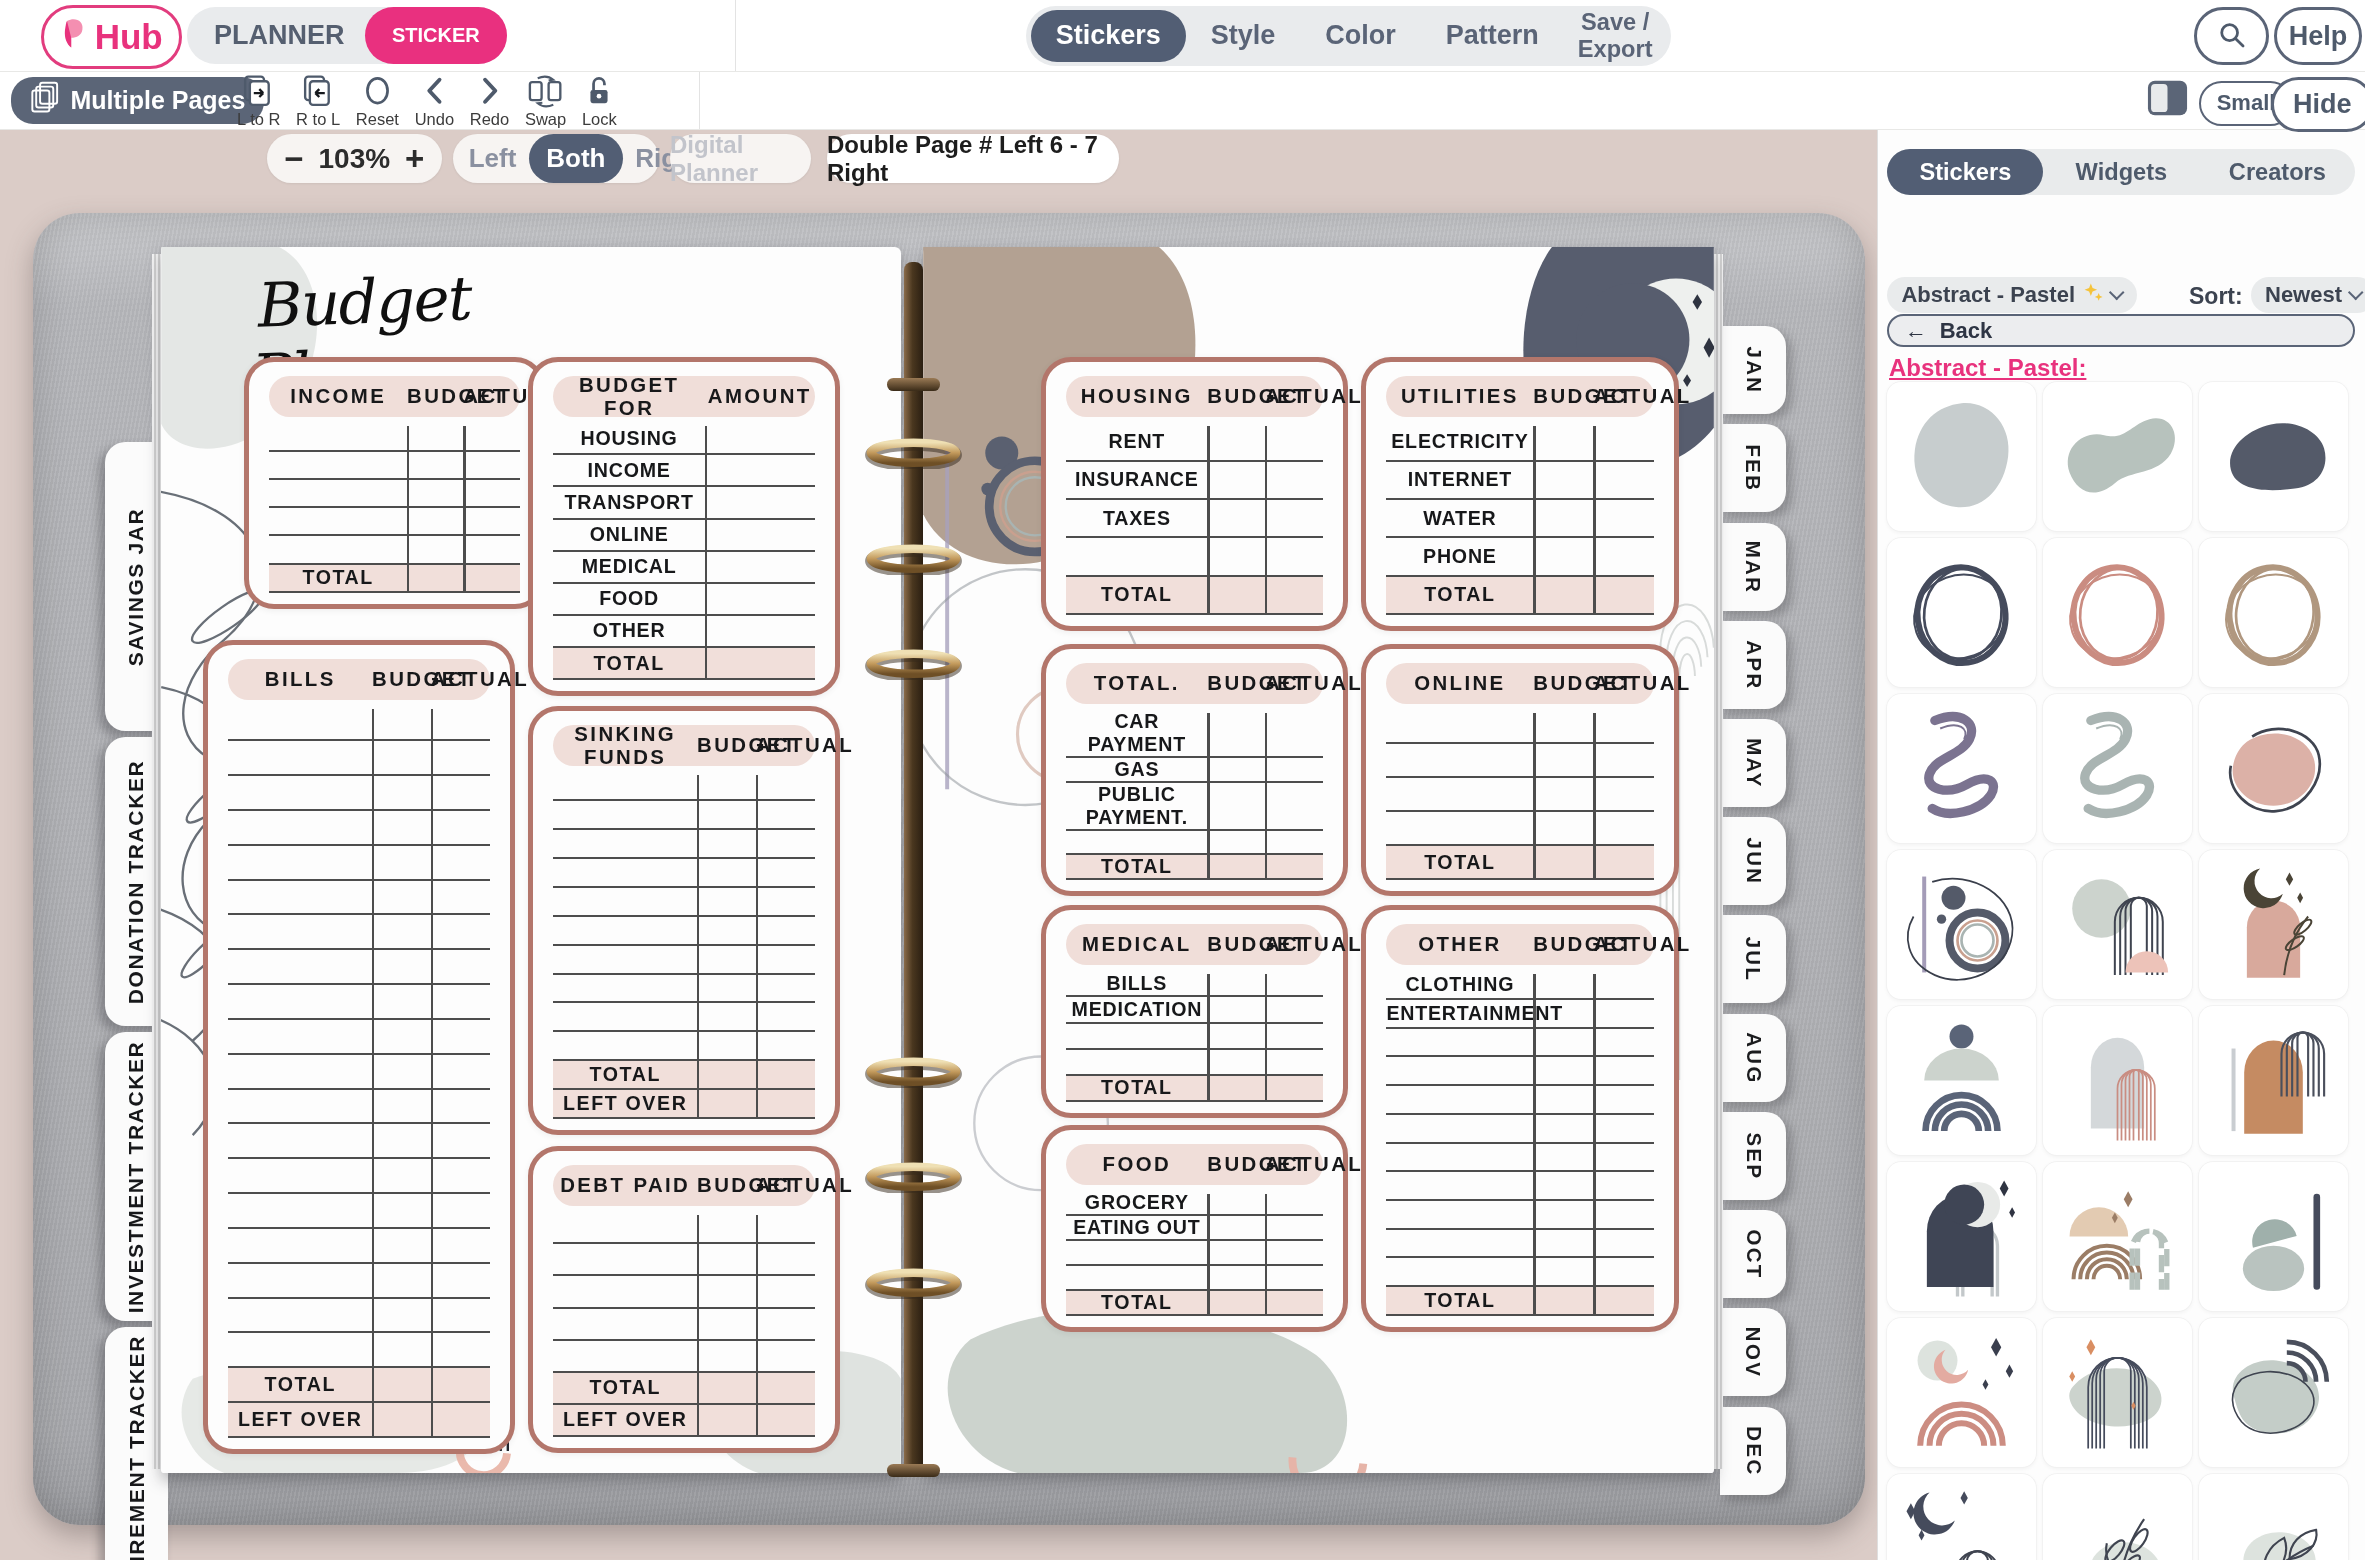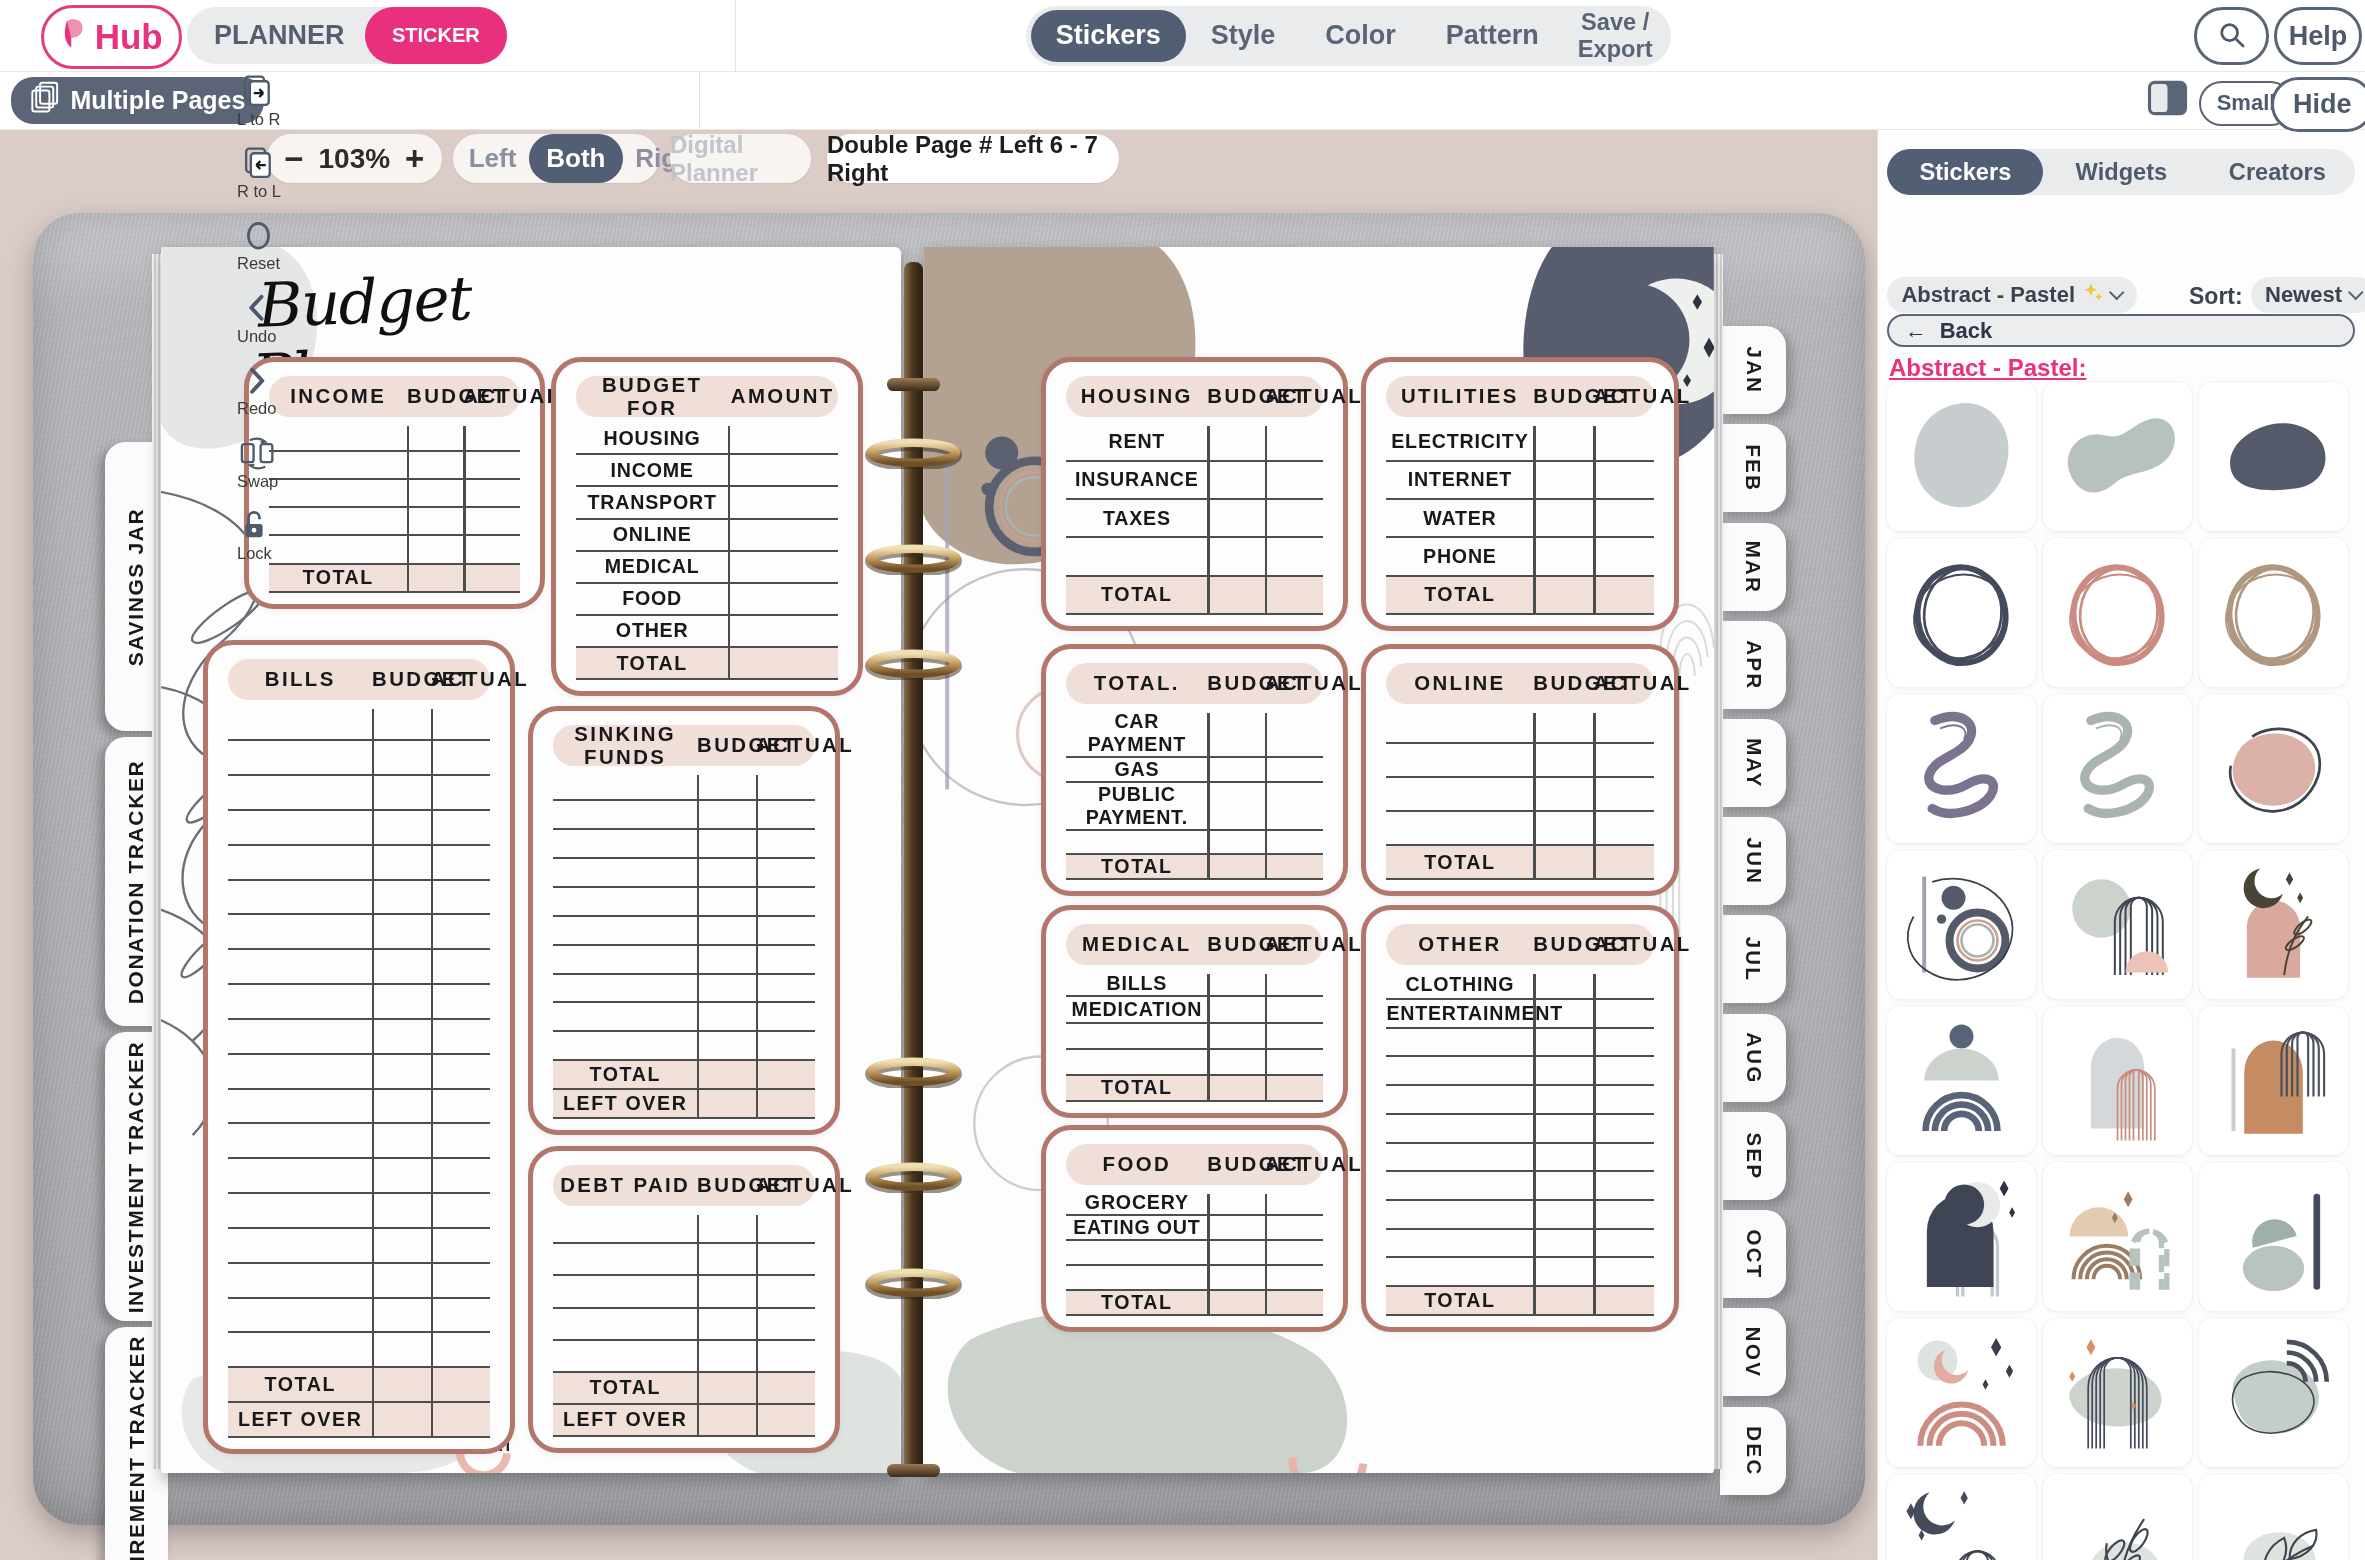--- a/index.html
+++ b/index.html
@@ -22,21 +22,21 @@
   .ct-item.active{background:#525e74;color:#fff;border-radius:30px;height:52px;display:flex;align-items:center;}
   .ct-item.twoline{white-space:pre-line;text-align:center;font-size:23.6px;line-height:27px;padding:0 14px;}
   .pillbtn{border:3.1px solid #5a6477;border-radius:31px;background:#fff;display:flex;align-items:center;justify-content:center;}
   #search-btn{position:absolute;left:2194px;top:7px;width:69px;height:52px;}
   #help-btn{position:absolute;left:2274px;top:7px;width:82px;height:52px;font-size:27px;font-weight:600;color:#4e5a6b;}
 
   
   #toolbar{position:absolute;left:0;top:72px;width:2366px;height:57px;background:#fff;border-bottom:0.8px solid #e8e8e6;z-index:20;}
   #mp-btn{position:absolute;left:11px;top:4.7px;height:47px;border-radius:22px;background:#5b6577;color:#fff;
           display:flex;align-items:center;gap:9.4px;padding:0 19px;font-size:25px;font-weight:600;}
-  #tools{position:absolute;left:237px;top:0px;height:57px;display:flex;gap:15.7px;align-items:flex-start;flex-direction:column;}
+  #tools{position:absolute;left:237px;top:0px;height:57px;display:flex;gap:15.7px;align-items:flex-start;}
   .tool{display:flex;flex-direction:column;align-items:center;justify-content:flex-start;padding-top:3.1px;}
   .tool .ic{height:33px;display:flex;align-items:center;}
   .tool .lb{font-size:16.5px;color:#3c3c3c;margin-top:1.6px;white-space:nowrap;}
   #panel-toggle{position:absolute;left:2147px;top:7.9px;}
   #small-btn{position:absolute;left:2199px;top:8.6px;height:41px;padding:0 15.7px;border-width:2.4px;font-size:22px;font-weight:600;color:#4e5a6b;}
   #hide-btn{position:absolute;left:2271px;top:4.7px;height:49px;padding:0 19px;font-size:27px;font-weight:600;color:#4e5a6b;}
 
   
   #canvas{position:absolute;left:0;top:128px;width:1877px;height:1433px;background:#dbccc7;overflow:hidden;}
   .cpill{position:absolute;height:49px;border-radius:27px;background:#f7f4f2;display:flex;align-items:center;box-shadow:0 0.8px 2.4px rgba(0,0,0,0.08);}
@@ -542,21 +542,21 @@
                 <span class="lbl" style="width:55%">TOTAL</span>
               </div>
               <div class="trow foot">
                 <span class="lbl" style="width:55%">LEFT OVER</span>
               </div>
               <div class="vline" style="left:55%"></div>
               <div class="vline" style="left:77.5%"></div>
             </div>
           </div>
         </div>
-        <div class="tcard" style="left: 551px; top: 229px; width: 302px; height: 329px;">
+        <div class="tcard" style="left: 528px; top: 229px; width: 302px; height: 329px;">
           <div class="tinner">
             <div class="thead">
               <span style="width:58%">BUDGET FOR</span>
               <span style="width:42%">AMOUNT</span>
             </div>
             <div class="trows">
               <div class="trow">
                 <span class="lbl" style="width:58%">HOUSING</span>
               </div>
               <div class="trow">

